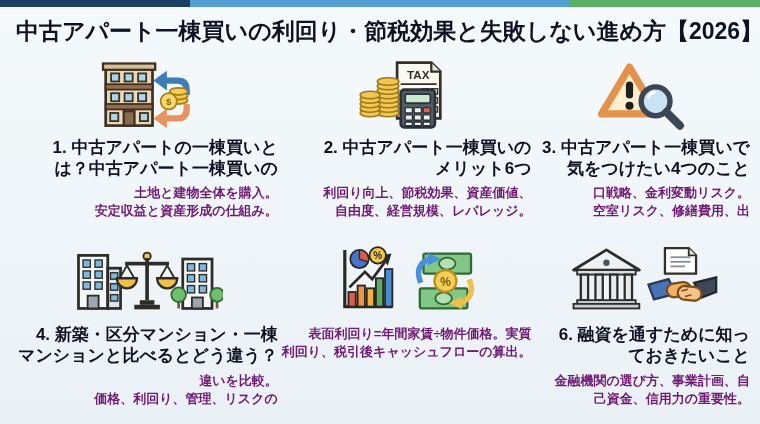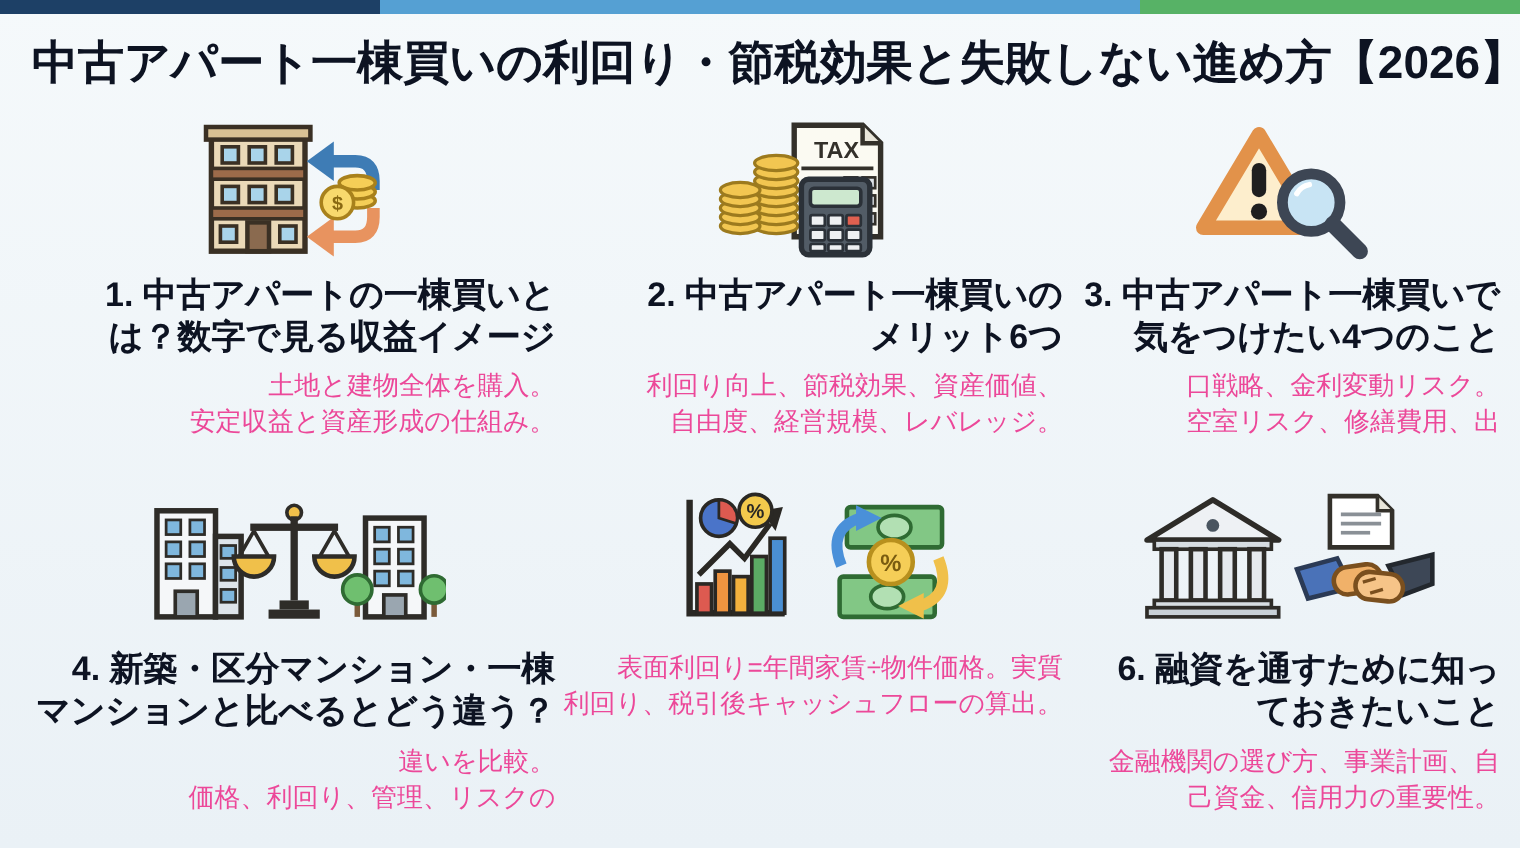--- a/index.html
+++ b/index.html
@@ -18,21 +18,21 @@
   }
   .grid{
     display:grid;grid-template-columns:1fr 1fr 1fr;
     column-gap:4px;row-gap:24px;
     padding:10px 10px 0 18px;
   }
   .card{text-align:right;}
   .icon-wrap{height:74px;display:flex;align-items:flex-end;justify-content:center;margin-bottom:7px;}
   .heading{margin:0;font-size:17px;line-height:1.22;font-weight:bold;color:#0d1322;white-space:nowrap;}
   .heading span{display:block;}
-  .desc{margin:5px 0 0;font-size:13px;line-height:1.38;font-weight:normal;color:#ec4899;white-space:nowrap;}
+  .desc{margin:5px 0 0;font-size:13px;line-height:1.38;font-weight:bold;color:#701a75;white-space:nowrap;}
   .desc span{display:block;}
   svg{display:block;}
 </style>
 </head>
 <body>
 
 <div class="topbar">
   <div class="seg-navy"></div>
   <div class="seg-sky"></div>
   <div class="seg-green"></div>
@@ -64,21 +64,21 @@
         <polygon points="76,55 76,77 61,66" fill="#e8935f"></polygon>
         <ellipse cx="89" cy="46" rx="10" ry="4" fill="#f5ce57" stroke="#a8811c" stroke-width="2"></ellipse>
         <ellipse cx="89" cy="41" rx="10" ry="4" fill="#f5ce57" stroke="#a8811c" stroke-width="2"></ellipse>
         <ellipse cx="89" cy="36" rx="10" ry="4" fill="#f5ce57" stroke="#a8811c" stroke-width="2"></ellipse>
         <circle cx="78" cy="47" r="9" fill="#f8d96d" stroke="#a8811c" stroke-width="2"></circle>
         <text x="78" y="51" text-anchor="middle" font-size="11" font-weight="bold" fill="#8a6912">$</text>
       </svg>
     </div>
     <h2 class="heading">
       <span>1. 中古アパートの一棟買いと</span>
-      <span>は？数字で見る収益イメージ</span>
+      <span>は？中古アパート一棟買いの</span>
     </h2>
     <p class="desc">
       <span>土地と建物全体を購入。</span>
       <span>安定収益と資産形成の仕組み。</span>
     </p>
   </section>
 
   <section class="card">
     <div class="icon-wrap">
       <svg width="102" height="72" viewBox="0 0 110 80">

